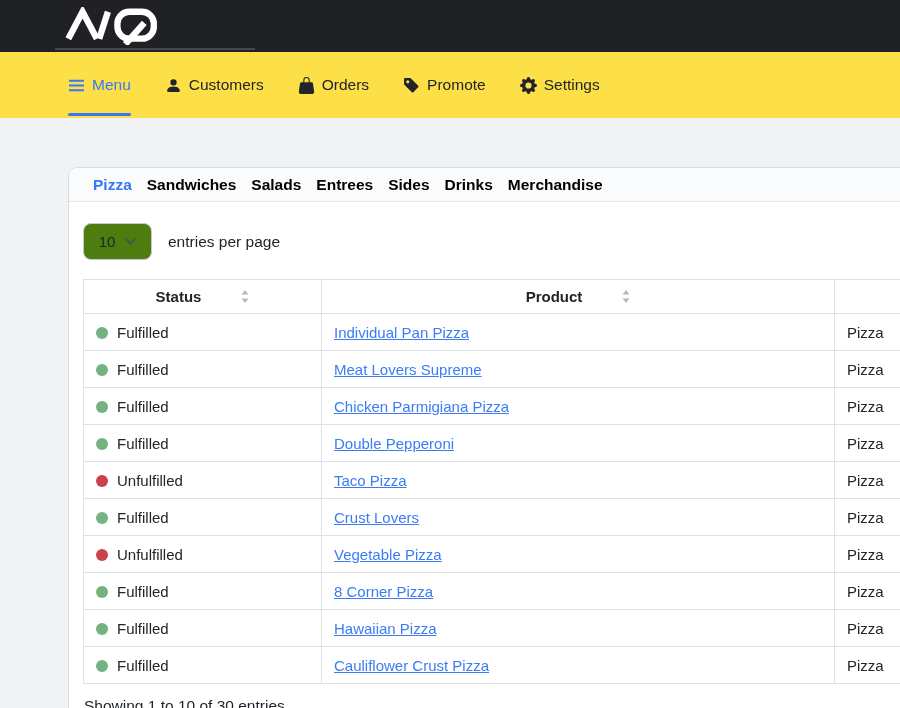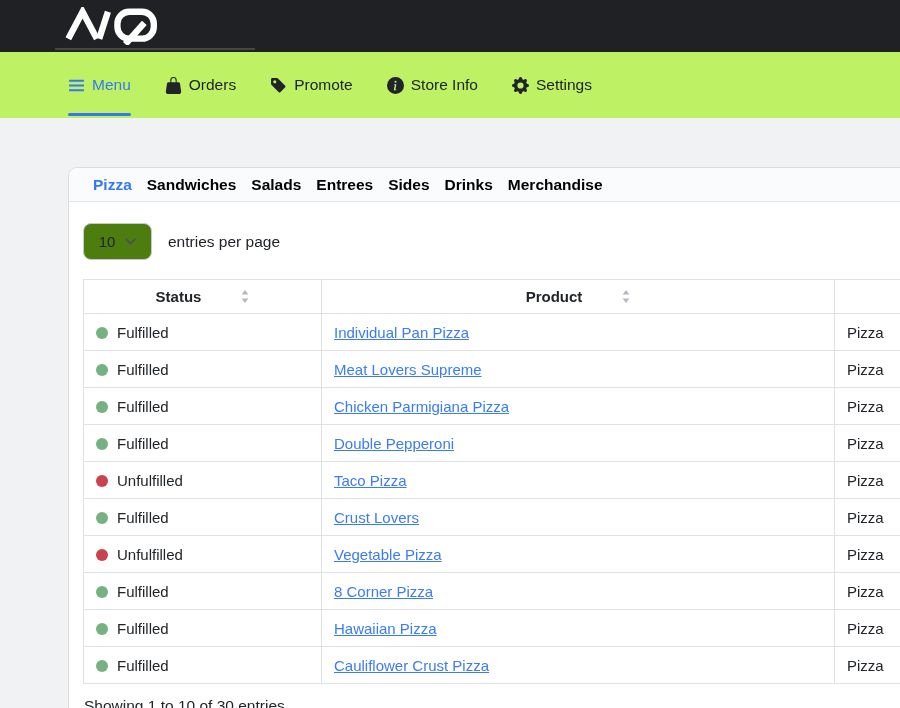--- a/index.html
+++ b/index.html
@@ -16,21 +16,21 @@
     display:flex; align-items:center; padding-left:62px;
   }
   .logo-svg { height:38px; width:auto; display:block; }
   .logo-underline {
     position:absolute; left:55px; bottom:2px;
     width:200px; height:2px; background:#45474a;
   }
 
   
   .navbar {
-    height:66px; background:#bef264;
+    height:66px; background:#fde047;
     display:flex; align-items:stretch; padding-left:68px; gap:34px;
   }
   .nav-item {
     display:flex; align-items:center; gap:7px;
     font-size:15.5px; color:#212529; cursor:pointer; position:relative;
   }
   .nav-item svg { width:17px; height:17px; fill:currentColor; display:block; }
   .nav-item.active { color:#3478f6; }
   .nav-item.active .nav-underline {
     position:absolute; left:0; right:0; bottom:2px;
@@ -117,35 +117,35 @@
 <nav class="navbar">
   <div class="nav-item active">
     <svg viewBox="0 0 16 16">
         <path d="M1 2.5h14v2H1zM1 7h14v2H1zM1 11.5h14v2H1z"></path>
       </svg>
     <span>Menu</span>
     <div class="nav-underline"></div>
   </div>
   <div class="nav-item">
     <svg viewBox="0 0 16 16">
+        <path d="M3 14s-1 0-1-1 1-4 6-4 6 3 6 4-1 1-1 1H3zm5-6a3 3 0 1 0 0-6 3 3 0 0 0 0 6z"></path>
+      </svg>
+    <span>Customers</span>
+  </div>
+  <div class="nav-item">
+    <svg viewBox="0 0 16 16">
         <path d="M8 1a2 2 0 0 1 2 2v2H6V3a2 2 0 0 1 2-2zm3 4V3a3 3 0 1 0-6 0v2H3.36a1.5 1.5 0 0 0-1.483 1.277L.85 13.13A2.5 2.5 0 0 0 3.322 16h9.355a2.5 2.5 0 0 0 2.473-2.87l-1.028-6.853A1.5 1.5 0 0 0 12.64 5H11z"></path>
       </svg>
     <span>Orders</span>
   </div>
   <div class="nav-item">
     <svg viewBox="0 0 16 16">
         <path d="M2 1a1 1 0 0 0-1 1v4.586a1 1 0 0 0 .293.707l7 7a1 1 0 0 0 1.414 0l4.586-4.586a1 1 0 0 0 0-1.414l-7-7A1 1 0 0 0 6.586 1H2zm4 3.5a1.5 1.5 0 1 1-3 0 1.5 1.5 0 0 1 3 0z"></path>
       </svg>
     <span>Promote</span>
-  </div>
-  <div class="nav-item">
-    <svg viewBox="0 0 16 16">
-        <path d="M8 16A8 8 0 1 0 8 0a8 8 0 0 0 0 16zm.93-9.412-1 4.705c-.07.34.029.533.304.533.194 0 .487-.07.686-.246l-.088.416c-.287.346-.92.598-1.465.598-.703 0-1.002-.422-.808-1.319l.738-3.468c.064-.293.006-.399-.287-.47l-.451-.081.082-.381 2.29-.287zM8 5.5a1 1 0 1 1 0-2 1 1 0 0 1 0 2z"></path>
-      </svg>
-    <span>Store Info</span>
   </div>
   <div class="nav-item">
     <svg viewBox="0 0 16 16">
         <path fill-rule="evenodd" d="M9.405 1.05c-.413-1.4-2.397-1.4-2.81 0l-.1.34a1.464 1.464 0 0 1-2.105.872l-.31-.17c-1.283-.698-2.686.705-1.987 1.987l.169.311c.446.82.023 1.841-.872 2.105l-.34.1c-1.4.413-1.4 2.397 0 2.81l.34.1a1.464 1.464 0 0 1 .872 2.105l-.17.31c-.698 1.283.705 2.686 1.987 1.987l.311-.169a1.464 1.464 0 0 1 2.105.872l.1.34c.413 1.4 2.397 1.4 2.81 0l.1-.34a1.464 1.464 0 0 1 2.105-.872l.31.17c1.283.698 2.686-.705 1.987-1.987l-.169-.311a1.464 1.464 0 0 1 .872-2.105l.34-.1c1.4-.413 1.4-2.397 0-2.81l-.34-.1a1.464 1.464 0 0 1-.872-2.105l.17-.31c.698-1.283-.705-2.686-1.987-1.987l-.311.169a1.464 1.464 0 0 1-2.105-.872l-.1-.34zM8 10.93a2.929 2.929 0 1 1 0-5.86 2.929 2.929 0 0 1 0 5.858z"></path>
       </svg>
     <span>Settings</span>
   </div>
 </nav>
 
 <main class="main">

